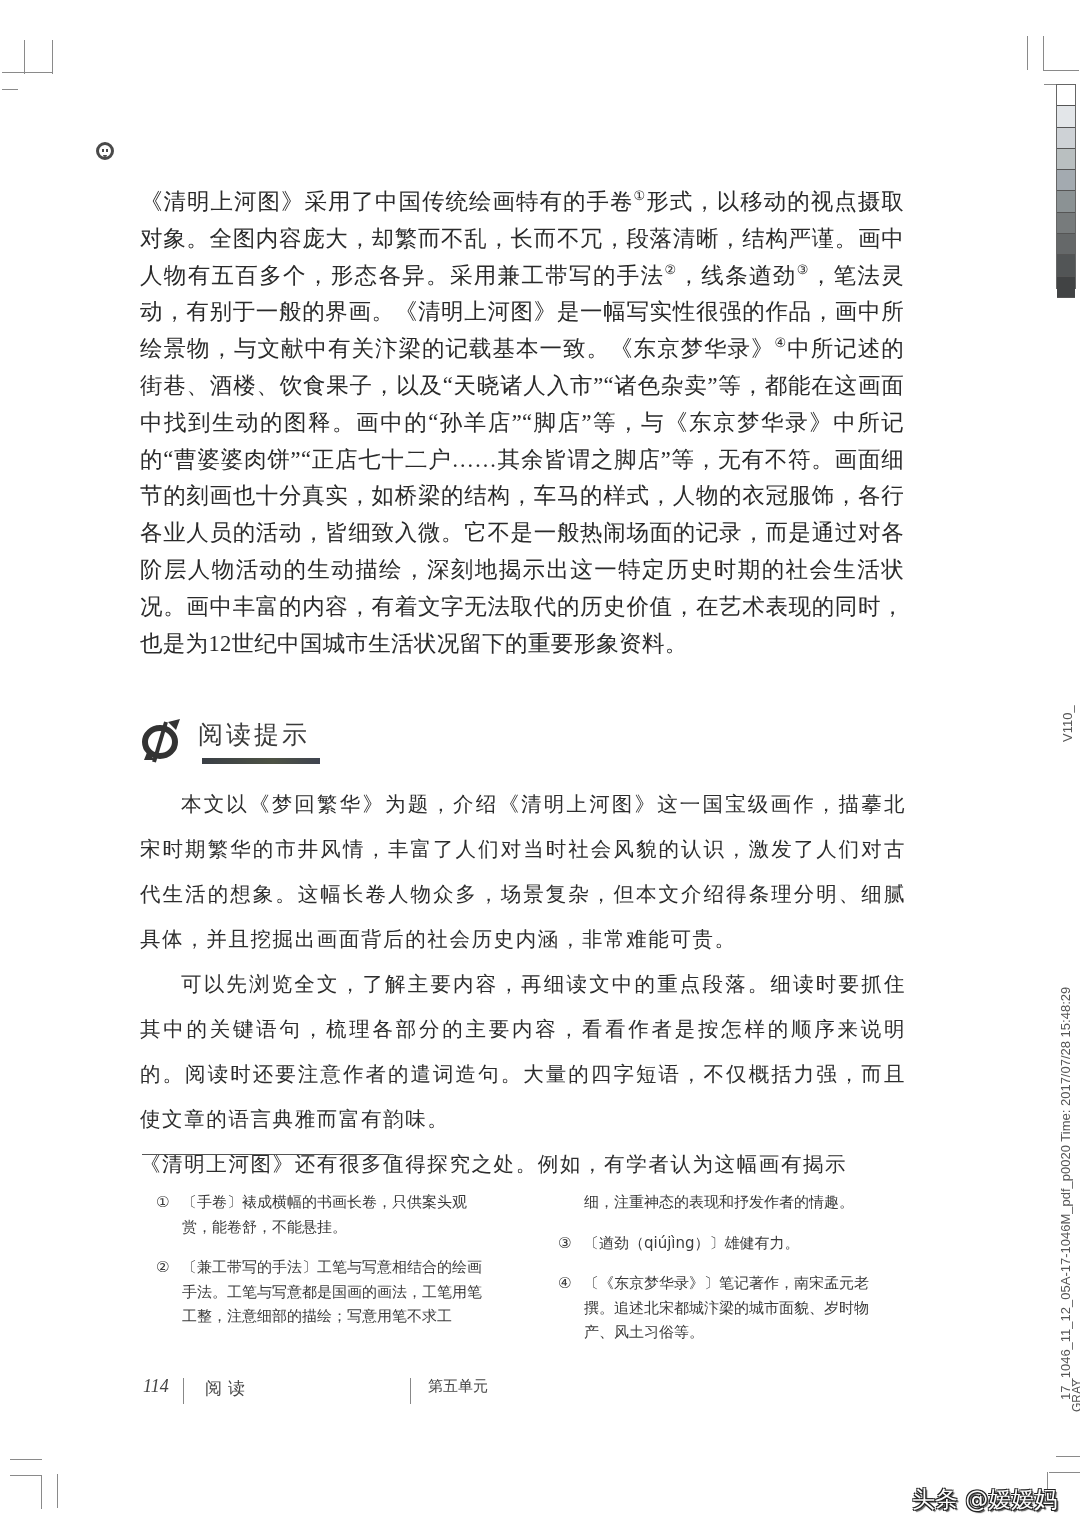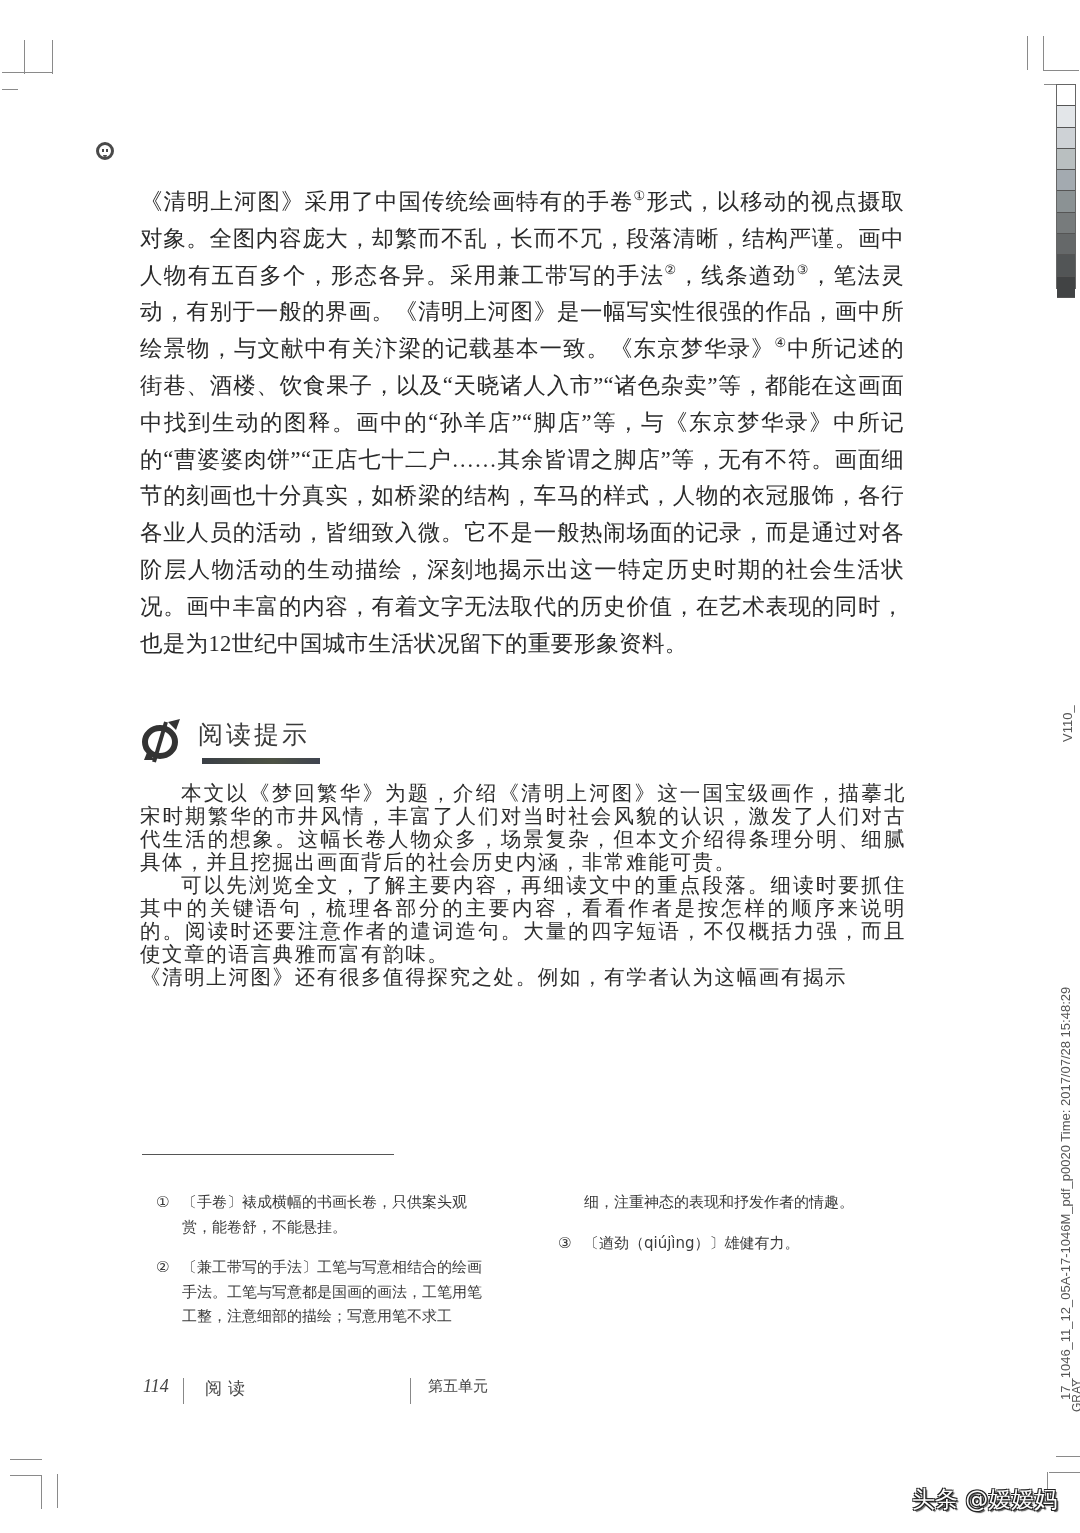--- a/index.html
+++ b/index.html
@@ -37,21 +37,21 @@
     .section-head .head-title {
       position: absolute; left: 58px; top: 2px; font-size: 25px; letter-spacing: 3px;
       font-family: "DejaVu Serif", serif; color: #3a3a3a; white-space: nowrap;
     }
     .section-head .head-bar {
       position: absolute; left: 62px; top: 42px; width: 118px; height: 6px;
       background: linear-gradient(90deg, #3a3f46, #4d5244 60%, #3f4450);
     }
     .hint-text {
       position: absolute; left: 140px; top: 782px; width: 766px;
-      font-family: "DejaVu Serif", serif; font-size: 20.5px; line-height: 23px;
+      font-family: "DejaVu Serif", serif; font-size: 20.5px; line-height: 45px;
       color: #2d2d2d; text-align: justify; letter-spacing: 1.6px;
     }
     .hint-text p { margin: 0; text-indent: 2em; }
     .hint-text p.noindent { text-indent: 0; }
     .fn-rule { position: absolute; left: 142px; top: 1154px; width: 252px; height: 1px; background: #555; }
     .footnotes {
       position: absolute; top: 1174px; width: 370px;
       font-family: "DejaVu Sans", sans-serif; font-size: 15px; line-height: 24.5px; color: #3a3a3a;
     }
     .fn-left { left: 140px; }
@@ -133,20 +133,21 @@
 </div>
 
 <div class="fn-rule"></div>
 <div class="footnotes fn-left">
   <p class="fn"><span class="num">①</span><span>〔手卷〕裱成横幅的书画长卷，只供案头观赏，能卷舒，不能悬挂。</span></p>
   <p class="fn"><span class="num">②</span><span>〔兼工带写的手法〕工笔与写意相结合的绘画手法。工笔与写意都是国画的画法，工笔用笔工整，注意细部的描绘；写意用笔不求工</span></p>
 </div>
 <div class="footnotes fn-right">
   <p class="fn cont" style="padding-left:26px;"><span>细，注重神态的表现和抒发作者的情趣。</span></p>
   <p class="fn"><span class="num">③</span><span>〔遒劲（qiújìng）〕雄健有力。</span></p>
+  <p class="fn"><span class="num">④</span><span>〔《东京梦华录》〕笔记著作，南宋孟元老撰。追述北宋都城汴梁的城市面貌、岁时物产、风土习俗等。</span></p>
 </div>
 
 <div class="page-footer">
   <span class="pg-num">114</span>
   <div class="pg-sep1"></div>
   <span class="pg-section">阅读</span>
   <div class="pg-sep2"></div>
   <span class="pg-unit">第五单元</span>
 </div>
 

